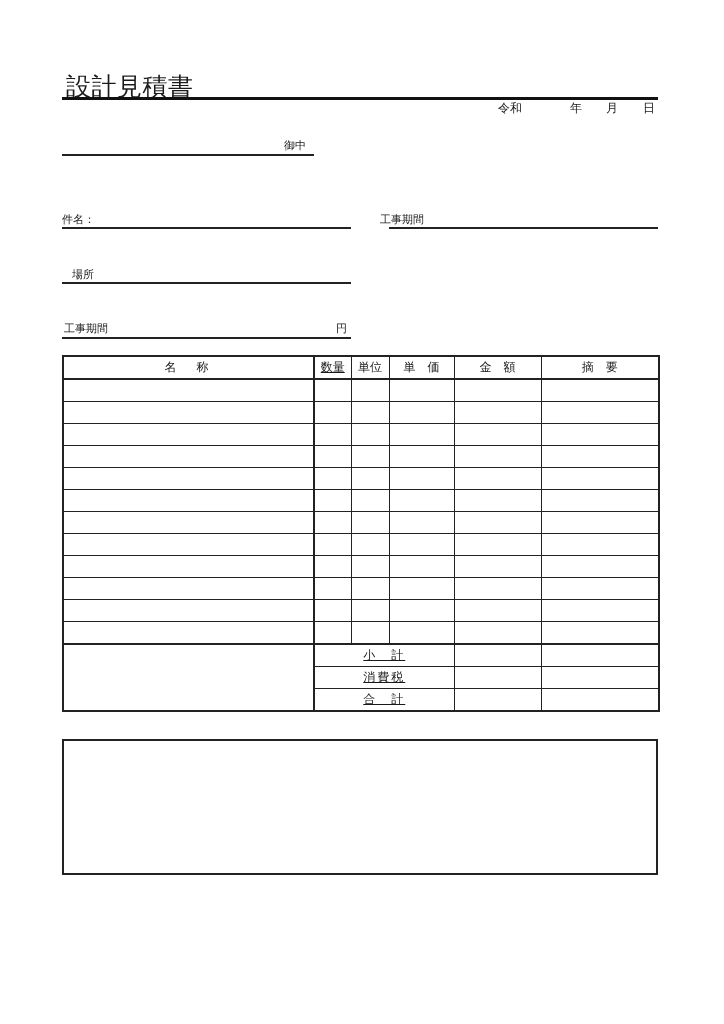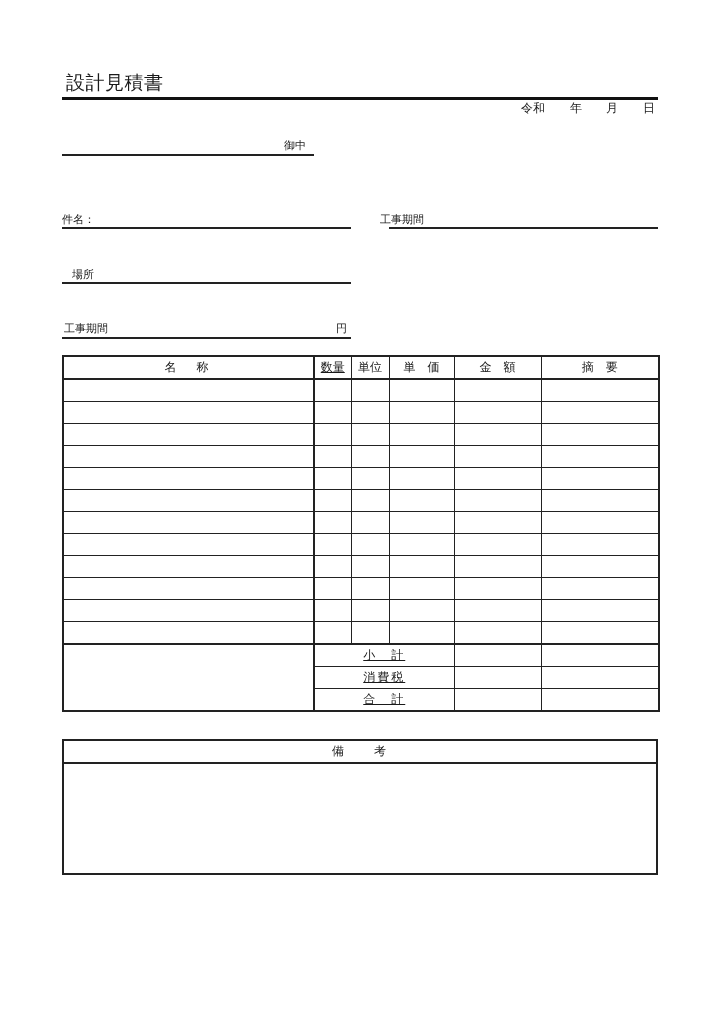--- a/index.html
+++ b/index.html
@@ -1,19 +1,19 @@
 <!DOCTYPE html>
 <html><head>
   <meta charset="utf-8">
   <style>
     html, body { margin: 0; padding: 0; background: #ffffff; }
     body { width: 724px; height: 1024px; position: relative; overflow: hidden;
       font-family: "DejaVu Sans", "Liberation Sans", sans-serif; color: #1a1a1a; }
     .abs { position: absolute; }
-    .title { left: 66px; top: 70px; font-size: 19px; letter-spacing: 0.5px; }
+    .title { left: 66px; top: 70px; font-size: 25px; letter-spacing: 0.5px; }
     .title-rule { left: 62px; top: 97px; width: 596px; height: 0; border-top: 3px solid #111; }
     .date { top: 100px; font-size: 12px; }
     .field-label { font-size: 11px; }
     .uline { height: 0; border-top: 2px solid #222; }
     table.est { position: absolute; left: 62px; top: 355px; width: 596px; border-collapse: collapse;
       border: 2px solid #222; table-layout: fixed; font-size: 12px; }
     table.est td, table.est th { border: 1px solid #222; padding: 0; height: 21px; text-align: center;
       font-weight: normal; white-space: nowrap; overflow: hidden; }
     table.est th { height: 21px; }
     table.est tr.head th { border-bottom: 2px solid #222; }
@@ -23,21 +23,21 @@
     .remarks { left: 62px; top: 739px; width: 592px; height: 132px; border: 2px solid #222; }
     .remarks-head { height: 21px; border-bottom: 2px solid #222; text-align: center; font-size: 12px; line-height: 21px; letter-spacing: 2px; }
     .remarks-body { height: 109px; }
   </style>
 </head>
 <body>
 
 <div class="abs title">設計見積書</div>
 <div class="abs title-rule"></div>
 
-<div class="abs date" style="left:521px;">令和</div>
+<div class="abs date" style="left:498px;">令和</div>
 <div class="abs date" style="left:570px;">年</div>
 <div class="abs date" style="left:606px;">月</div>
 <div class="abs date" style="left:643px;">日</div>
 
 <div class="abs field-label" style="left:284px; top:138px;">御中</div>
 <div class="abs uline" style="left:62px; top:154px; width:252px;"></div>
 
 <div class="abs field-label" style="left:62px; top:212px;font-family:Liberation Mono, monospace;">件名：</div>
 <div class="abs uline" style="left:62px; top:227px; width:289px;"></div>
 
@@ -179,15 +179,14 @@
   </tr>
   <tr>
     <td colspan="3" class="div-left sum-label">合　計</td>
     <td></td>
     <td></td>
   </tr>
 </tbody>
   </table>
 
 <div class="abs remarks">
-  <div class="remarks-head">備　　考</div>
   <div class="remarks-body"></div>
 </div>
 
 </body></html>

